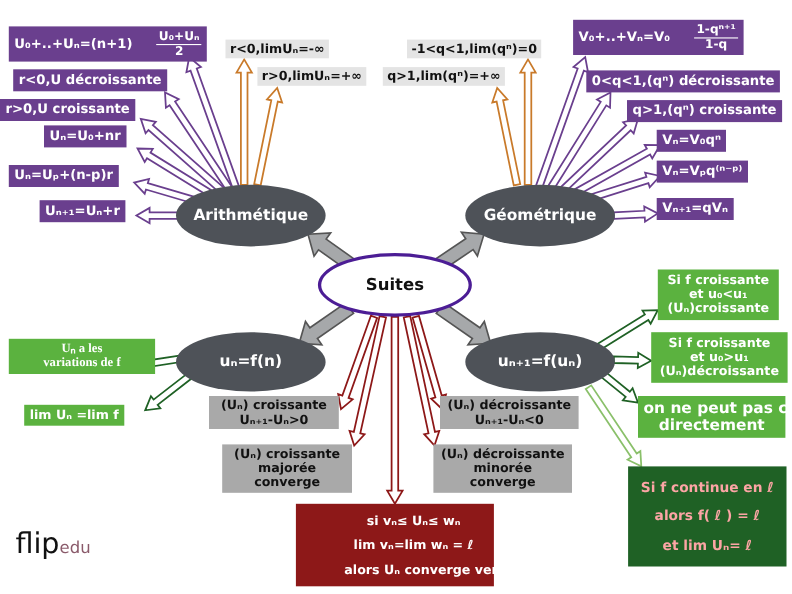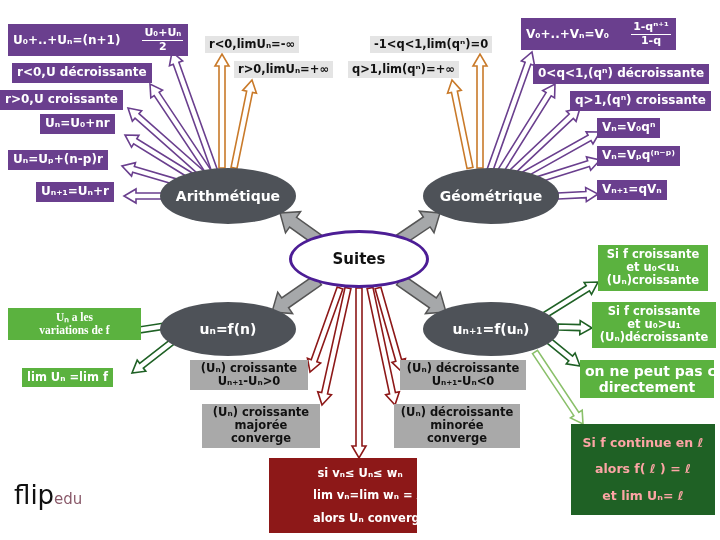--- a/index.html
+++ b/index.html
@@ -110,21 +110,21 @@
   <div>(Uₙ) croissante</div>
   <div>majorée</div>
   <div>converge</div>
 </div>
 <div class="box grey-d" style="left:394px;top:404px;width:126px;">
   <div>(Uₙ) décroissante</div>
   <div>minorée</div>
   <div>converge</div>
 </div>
 
-<div class="box dred" style="left:269px;top:458px;width:148px;padding-left:44px;">
+<div class="box dred" style="left:269px;top:458px;width:180px;padding-left:44px;">
   <div>si vₙ≤ Uₙ≤ wₙ</div>
   <div>lim vₙ=lim wₙ = ℓ</div>
   <div>alors Uₙ converge vers ℓ</div>
 </div>
 
 <div class="box green" style="left:598px;top:245px;width:110px;">
   <div>Si f croissante</div>
   <div>et u₀&lt;u₁</div>
   <div>(Uₙ)croissante</div>
 </div>

